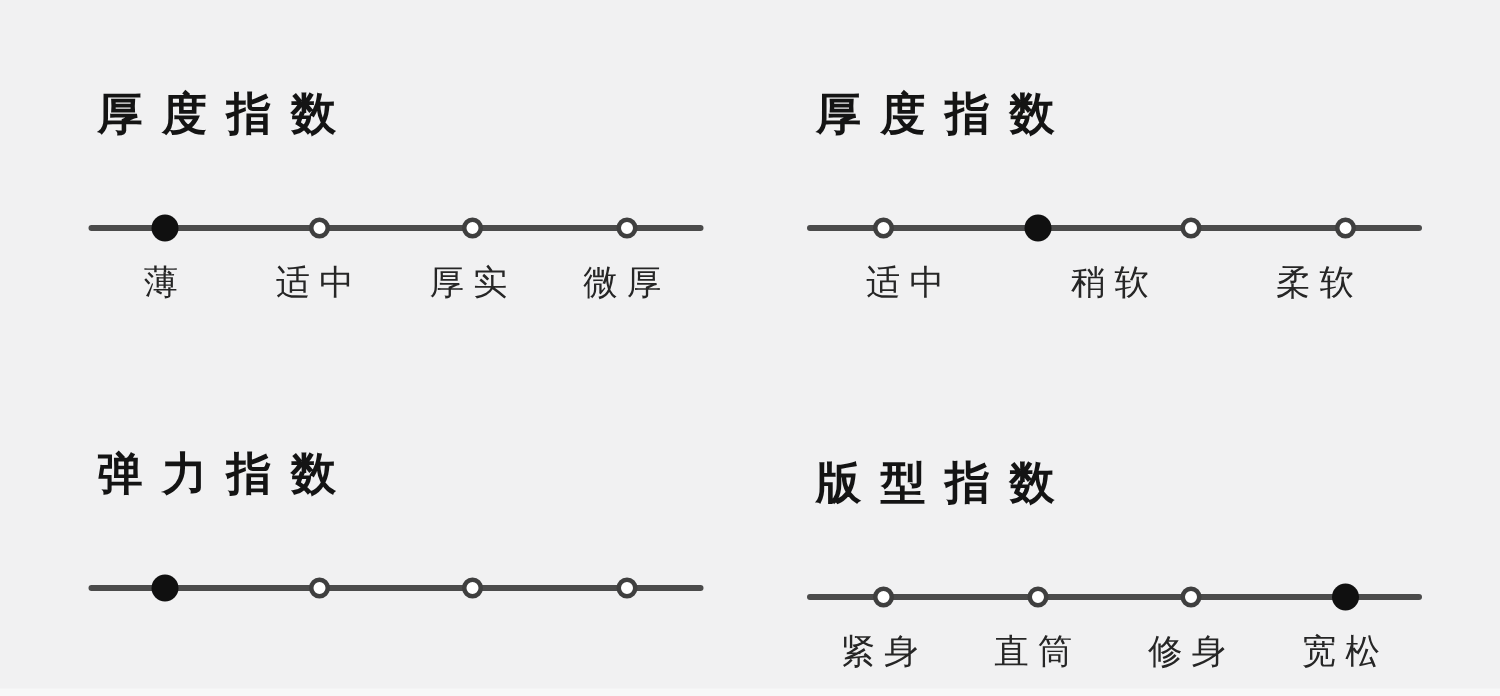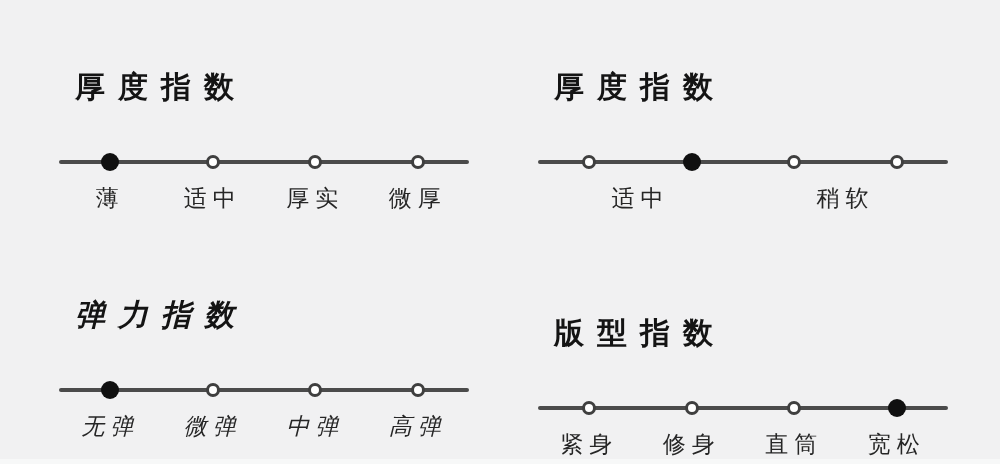--- a/index.html
+++ b/index.html
@@ -5,25 +5,25 @@
   html, body { margin: 0; padding: 0; }
   body {
     width: 1000px; height: 464px;
     position: relative; overflow: hidden;
     background: var(--bg, #f1f1f2);
     font-family: "Liberation Sans", sans-serif;
   }
   .index-card { position: absolute; width: 410px; }
   .pos-0 { left: 59px;  top: 54px; }
   .pos-1 { left: 538px; top: 54px; }
-  .pos-2 { left: 59px;  top: 282px; font-style: italic; }
+  .pos-2 { left: 59px;  top: 294px; }
   .pos-3 { left: 538px; top: 300px; }
 
   .card-title {
-    margin: 16px;
+    margin: 6px;
     font-size: 30px; line-height: 34px; font-weight: 700;
     letter-spacing: 13px;
     color: var(--title-text, #141414);
     white-space: nowrap;
   }
 
   .scale { position: relative; height: 20px; margin-top: 48px; }
   .track {
     position: absolute; left: 0; right: 0; top: 8px; height: 4px;
     border-radius: 3px;
@@ -101,20 +101,21 @@
           <span class="dot"></span>
         </div>
       <div class="dot-cell">
           <span class="dot"></span>
         </div>
     </div>
   </div>
   <div class="labels">
     <span class="opt-label">适中</span>
     <span class="opt-label">稍软</span>
+    <span class="opt-label">柔软</span>
   </div>
 </section>
 
 <section class="index-card pos-2">
   <h2 class="card-title">弹力指数</h2>
   <div class="scale">
     <div class="track"></div>
     <div class="dots">
       <div class="dot-cell">
           <span class="dot filled"></span>
@@ -122,26 +123,20 @@
       <div class="dot-cell">
           <span class="dot"></span>
         </div>
       <div class="dot-cell">
           <span class="dot"></span>
         </div>
       <div class="dot-cell">
           <span class="dot"></span>
         </div>
     </div>
-  </div>
-  <div class="labels">
-    <span class="opt-label">无弹</span>
-    <span class="opt-label">微弹</span>
-    <span class="opt-label">中弹</span>
-    <span class="opt-label">高弹</span>
   </div>
 </section>
 
 <section class="index-card pos-3">
   <h2 class="card-title">版型指数</h2>
   <div class="scale">
     <div class="track"></div>
     <div class="dots">
       <div class="dot-cell">
           <span class="dot"></span>
@@ -152,19 +147,19 @@
       <div class="dot-cell">
           <span class="dot"></span>
         </div>
       <div class="dot-cell">
           <span class="dot filled"></span>
         </div>
     </div>
   </div>
   <div class="labels">
     <span class="opt-label">紧身</span>
+    <span class="opt-label">直筒</span>
     <span class="opt-label">修身</span>
-    <span class="opt-label">直筒</span>
     <span class="opt-label">宽松</span>
   </div>
 </section>
 
 <div class="bottom-edge"></div>
 
 </body></html>

